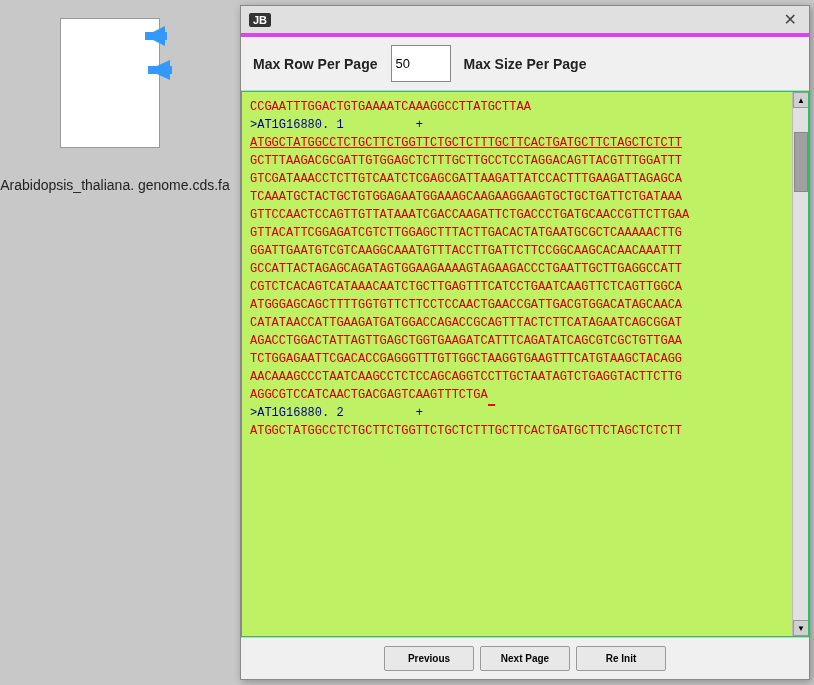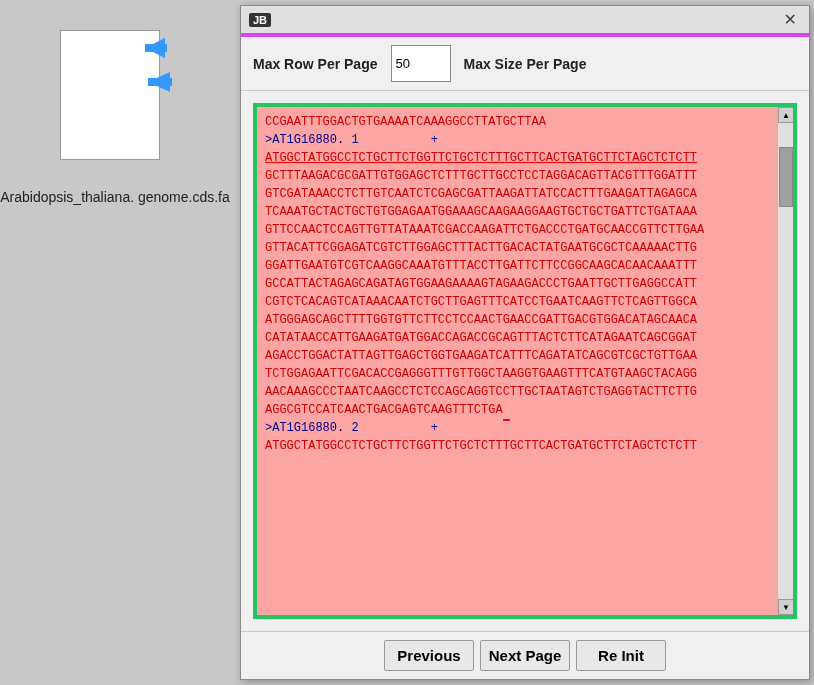--- a/index.html
+++ b/index.html
@@ -16,21 +16,21 @@
     .left-panel {
       position: absolute;
       left: 0;
       top: 0;
       width: 230px;
       height: 685px;
       background: #c8c8c8;
       display: flex;
       flex-direction: column;
       align-items: center;
-      padding-top: 20px;
+      padding-top: 8px;
       gap: 20px;
     }
 
     .file-item {
       display: flex;
       flex-direction: column;
       align-items: center;
       gap: 8px;
     }
 
@@ -119,23 +119,23 @@
       border: 1px solid #888;
       padding: 10px 4px;
       font-size: 13px;
       background: white;
     }
 
     .dialog-content {
       flex: 1;
       overflow: hidden;
       position: relative;
-      background: #fca5a5;
-      margin: 12px;
-      border: 4px solid #22c55e;
+      background: #bef264;
+      margin: 0;
+      border: 1px solid #22c55e;
       display: flex;
     }
 
     .sequence-text {
       flex: 1;
       padding: 6px 8px;
       font-family: 'Courier New', monospace;
       font-size: 12px;
       line-height: 1.5;
       overflow-y: scroll;
@@ -189,21 +189,21 @@
       justify-content: center;
       border-top: 1px solid #ccc;
       background: #f0f0f0;
     }
 
     .footer-btn {
       padding: 6px 6px;
       background: #e8e8e8;
       border: 1px solid #999;
       border-radius: 2px;
-      font-size: 15px;
+      font-size: 10px;
       font-weight: bold;
       cursor: pointer;
       min-width: 90px;
     }
 
     
     .icon-svg {
       position: absolute;
       top: 0;
       right: 0;

